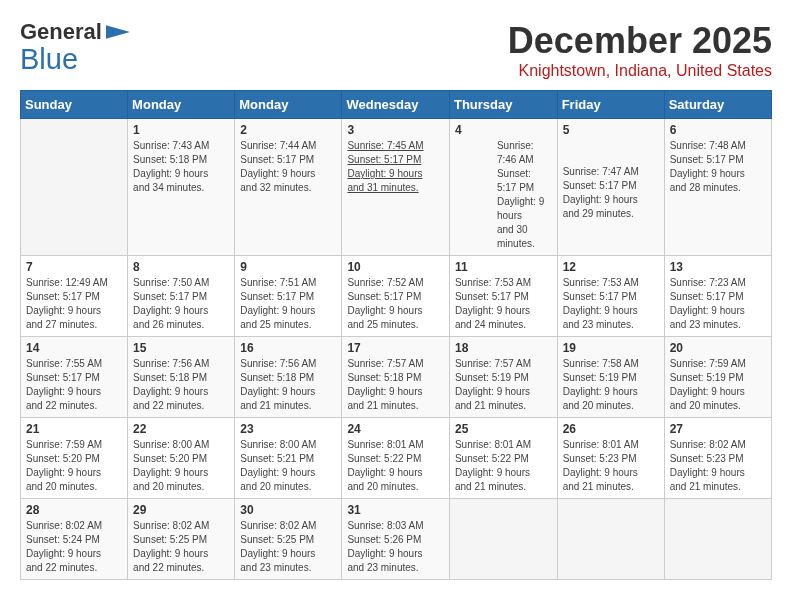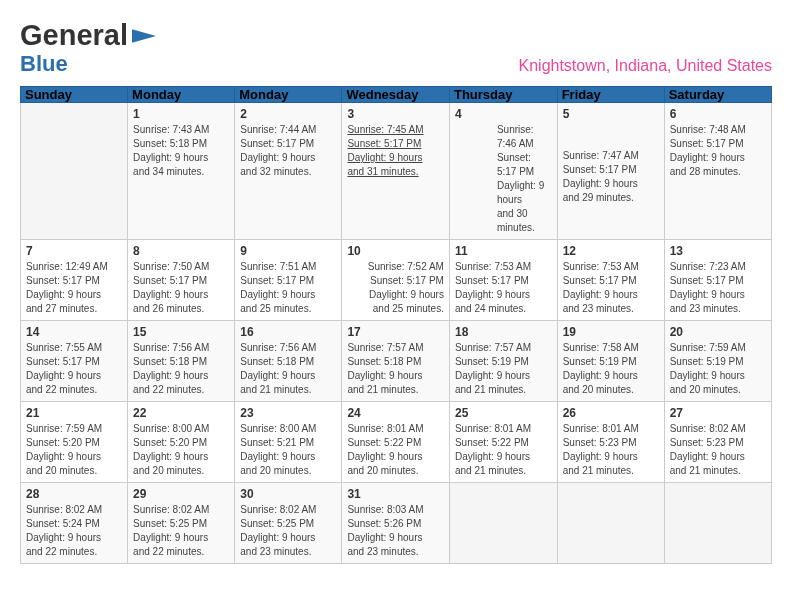--- a/index.html
+++ b/index.html
@@ -15,55 +15,54 @@
       justify-content: space-between;
       align-items: flex-start;
       margin-bottom: 10px;
     }
     .logo {
       display: flex;
       flex-direction: column;
       align-items: flex-start;
     }
     .logo-text {
-      font-size: 29px;
+      font-size: 22px;
       font-weight: bold;
       color: #333;
       line-height: 1.1;
     }
     .logo-arrow {
       width: 24px;
       height: 14px;
       margin-left: 48px;
       margin-top: -4px;
     }
     .title-area {
       text-align: right;
     }
     .month-title {
       font-size: 36px;
       font-weight: bold;
       color: #333;
     }
     .location-title {
       font-size: 16px;
-      color: #ec4899;
-      margin-top: 37px;
+      color: #b91c1c;
     }
     table {
       width: 100%;
       border-collapse: collapse;
       border: 1px solid #ccc;
     }
     thead tr th {
       background-color: #2c6fad;
-      color: #000000;
+      color: #ffffff;
       font-size: 13px;
       font-weight: bold;
-      padding: 0 4px;
+      padding: 6px 4px;
       text-align: left;
       border: 1px solid #2060a0;
     }
     tbody tr td {
       vertical-align: top;
       border: 1px solid #ccc;
       padding: 4px 5px;
       font-size: 11px;
       color: #333;
       height: 80px;
@@ -95,23 +94,24 @@
 <div class="header-area">
   <div class="logo">
     <div style="display:flex; align-items:center;">
       <span class="logo-text">
         <span>General</span>
       </span>
       <svg class="logo-arrow" viewBox="0 0 28 16" style="margin-left:4px; margin-top:0;">
         <polygon points="0,0 28,8 0,16" fill="#2c6fad"></polygon>
       </svg>
     </div>
-    <span class="logo-text" style="color:#2c6fad; font-weight:bold; font-size:22px;">Blue</span>
+    <span class="logo-text" style="color:#2c6fad; font-weight:normal; font-size:29px;">Blue</span>
   </div>
   <div class="title-area">
+    <div class="month-title">December 2025</div>
     <div class="location-title">Knightstown, Indiana, United States</div>
   </div>
 </div>
 
 <table>
   <thead>
     <tr id="header-row">
         <th>Sunday</th>
         <th>Monday</th>
         <th>Monday</th>
@@ -184,21 +184,21 @@
         </td>
         <td>
           <div class="day-number">9</div>
           <div class="day-info" style="white-space: pre-line;">Sunrise: 7:51 AM
 Sunset: 5:17 PM
 Daylight: 9 hours
 and 25 minutes.</div>
         </td>
         <td>
           <div class="day-number">10</div>
-          <div class="day-info" style="white-space: pre-line; text-align: right;">Sunrise: 7:52 AM
+          <div class="day-info" style="white-space: pre-line;">Sunrise: 7:52 AM
 Sunset: 5:17 PM
 Daylight: 9 hours
 and 25 minutes.</div>
         </td>
         <td>
           <div class="day-number">11</div>
           <div class="day-info" style="white-space: pre-line;">Sunrise: 7:53 AM
 Sunset: 5:17 PM
 Daylight: 9 hours
 and 24 minutes.</div>

